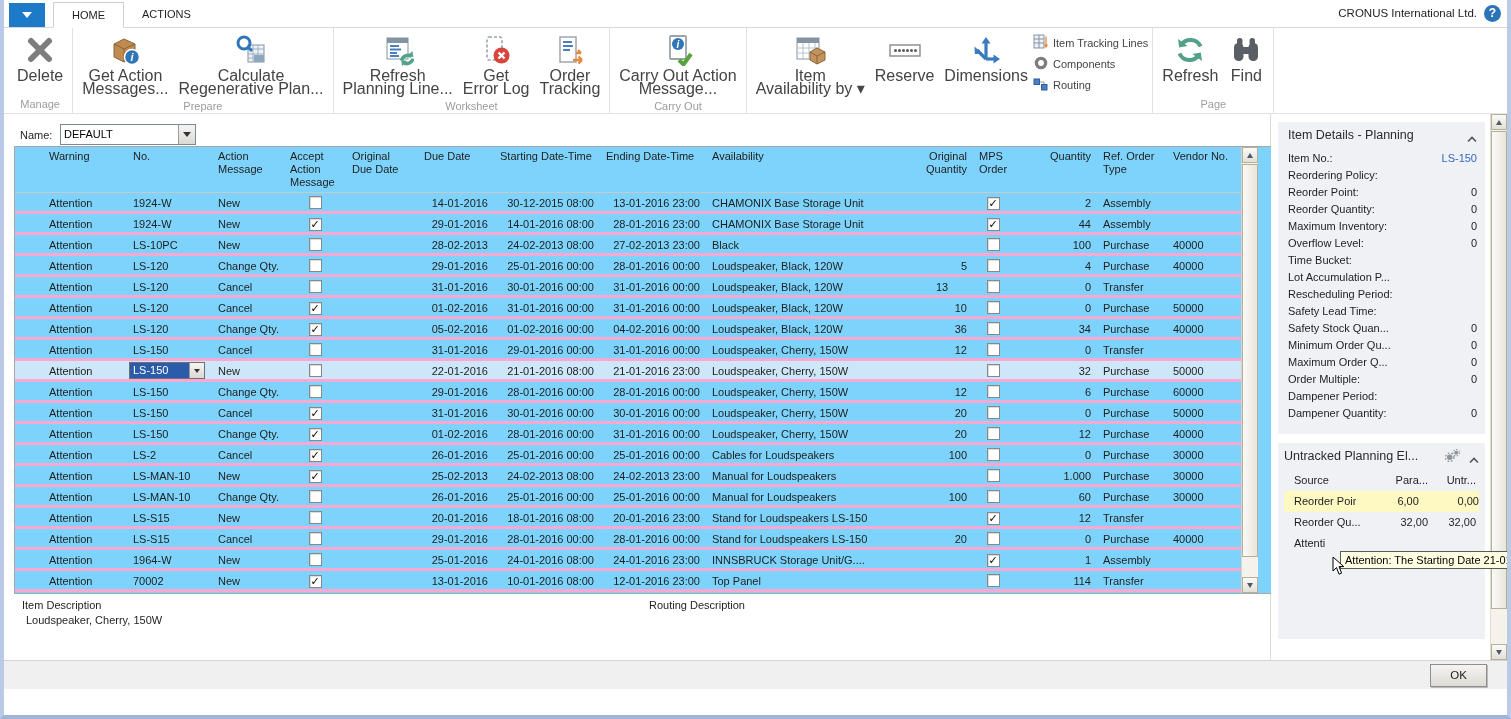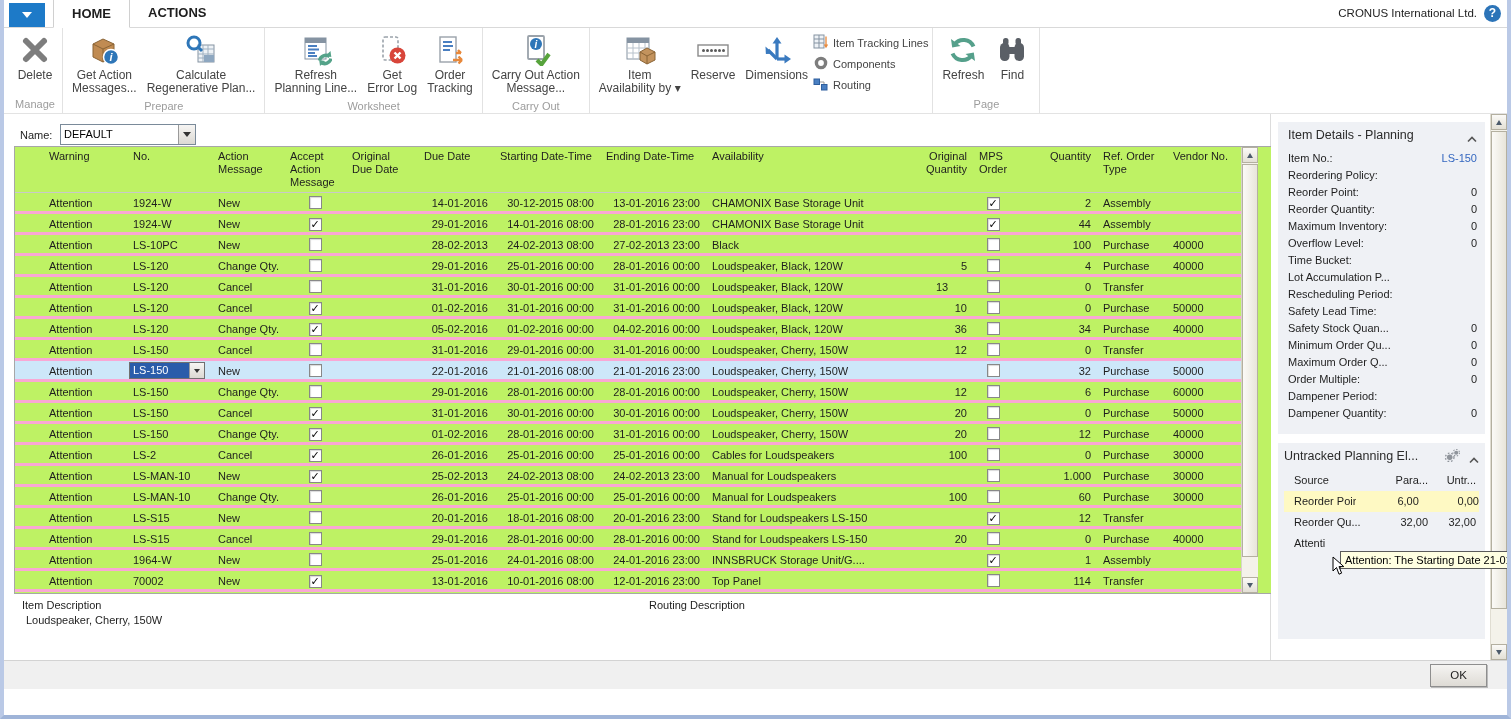--- a/index.html
+++ b/index.html
@@ -12,53 +12,53 @@
               display:flex; align-items:center; padding:0 4px; color:#fff; }
   .titlebar .nav-logo { width:15px; height:15px; margin:0 5px 0 3px; flex:none; }
   .titlebar .title-text { font-size:12px; font-weight:bold; flex:1; white-space:nowrap; }
   .win-btns { display:flex; gap:2px; }
   .win-btn { width:21px; height:16px; background:linear-gradient(#fdfdfd,#d6d3ce); border:1px solid #8e8e8e;
              font-size:9px; line-height:13px; text-align:center; color:#000; font-family:"DejaVu Sans Mono",monospace; }
   
   .tabrow { height:28px; background:#fff; display:flex; align-items:flex-end; border-bottom:1px solid #d9d9d9; position:relative; }
   .app-btn { width:36px; height:24px; background:#1d7ac8; margin:0 8px 0 5px; display:flex; align-items:center; justify-content:center; }
   .app-btn .tri { width:0; height:0; border-left:5px solid transparent; border-right:5px solid transparent; border-top:6px solid #fff; }
-  .tab { font-size:13px; color:#1e1e1e; padding:6px 18px 6px 18px; margin-bottom:-1px;font-weight:bold; }
+  .tab { font-size:11px; color:#1e1e1e; padding:6px 18px 6px 18px; margin-bottom:-1px; }
   .tab.active { background:#fff; border:1px solid #d0d0d0; border-bottom:1px solid #fff; }
   .company { position:absolute; right:30px; top:7px; font-size:11.5px; color:#1e1e1e; }
   .help-icon { position:absolute; right:6px; top:5px; width:17px; height:17px; border-radius:50%;
                background:#2c74b8; color:#fff; font-size:12px; font-weight:bold; text-align:center; line-height:17px; }
   
   .ribbon { height:86px; background:#fff; display:flex; align-items:stretch; padding-left:4px; border-bottom:1px solid #e3e3e3; }
   .rib-group { display:flex; flex-direction:column; border-right:1px solid #e2e2e2; padding:2px 4px 0 4px; }
   .rib-body { display:flex; flex:1; align-items:flex-start; }
   .rib-btn { display:flex; flex-direction:column; align-items:center; padding:3px 5px; cursor:default; }
   .rib-btn .ic { width:36px; height:34px; display:flex; align-items:center; justify-content:center; }
   .rib-btn .ic svg { width:32px; height:32px; }
-  .rib-btn .lbl { font-size:12px; color:#444; text-align:center; white-space:pre-line; line-height:13px; margin-top:2px; }
+  .rib-btn .lbl { font-size:16px; color:#444; text-align:center; white-space:pre-line; line-height:13px; margin-top:2px; }
   .rib-stack { display:flex; flex-direction:column; justify-content:flex-start; gap:3px; padding-top:4px; }
   .rib-sbtn { display:flex; align-items:center; gap:4px; font-size:11px; color:#444; }
   .rib-sbtn svg { width:16px; height:16px; }
   .rib-grouplabel { font-size:11px; color:#9c9c9c; text-align:center; padding:2px 0 3px; }
   
   .main { display:flex; height:546px; }
   .content { flex:1; position:relative; background:#fff; }
   .fact-divider { width:1px; background:#dcdcdc; }
   .factbox { width:219px; background:#fff; padding:8px 5px 0 7px; position:relative; }
   .vscroll { width:17px; background:#f4f2ea; border-left:1px solid #e0ddd2; position:relative; }
   
   .name-row { display:flex; align-items:center; margin:10px 0 6px 16px; }
   .name-lbl { font-size:11px; color:#1e1e1e; width:40px; }
   .combo { width:136px; height:21px; border:1px solid #7a8a99; background:#fff; display:flex; }
   .combo .val { flex:1; font-size:11px; line-height:19px; padding-left:3px; }
   .dd-btn { width:17px; background:linear-gradient(#f6f5f3,#dcd9d3); border-left:1px solid #9a9a9a;
             display:flex; align-items:center; justify-content:center; }
   .dd-btn .tri { width:0; height:0; border-left:4px solid transparent; border-right:4px solid transparent; border-top:5px solid #333; }
   
-  .grid { position:absolute; left:10px; top:32px; width:1260px; border:1px solid #a7a7a7; background:#bef264; display:flex; }
+  .grid { position:absolute; left:10px; top:32px; width:1260px; border:1px solid #a7a7a7; background:#7dd3fc; display:flex; }
   .grid-cols { width:1226px; }
   .grid-head { display:flex; height:46px; border-bottom:1px solid #c9c9c9; }
   .gh-cell { font-size:11px; color:#1e1e1e; padding:3px 6px 0 6px; line-height:13px; overflow:hidden; }
   .grid-row { display:flex; height:21px; border-bottom:3px solid #f9a8d4; }
   .grid-row.sel { background:#cde7f9; }
   .g-cell { font-size:11px; color:#1e1e1e; line-height:20px; padding:0 6px; white-space:nowrap; overflow:hidden; }
   .cb { width:13px; height:13px; border:1px solid #888; background:#fff; display:inline-block; margin-top:3px;
         font-size:11px; line-height:11px; text-align:center; color:#000; box-shadow:inset 1px 1px 1px rgba(0,0,0,.15); }
   .cell-editor { display:flex; height:17px; margin-top:1px; border:1px solid #707070; background:#fff; width:76px; }
   .cell-editor .seltext { background:#2a5caa; color:#fff; font-size:11px; line-height:15px; padding:0 3px; flex:1; }

